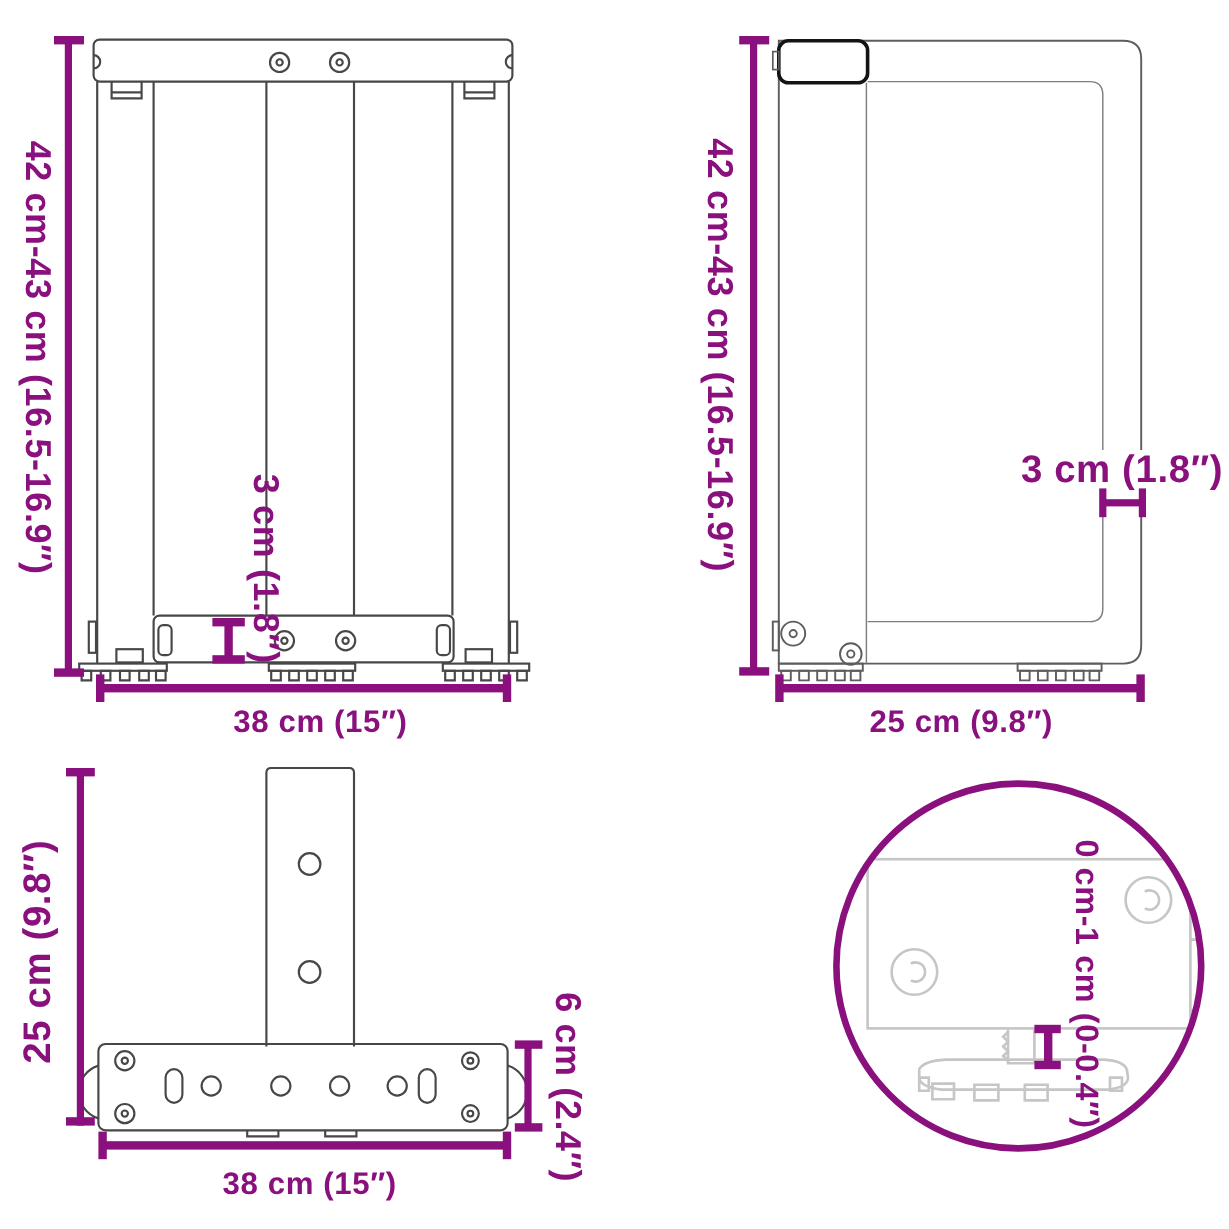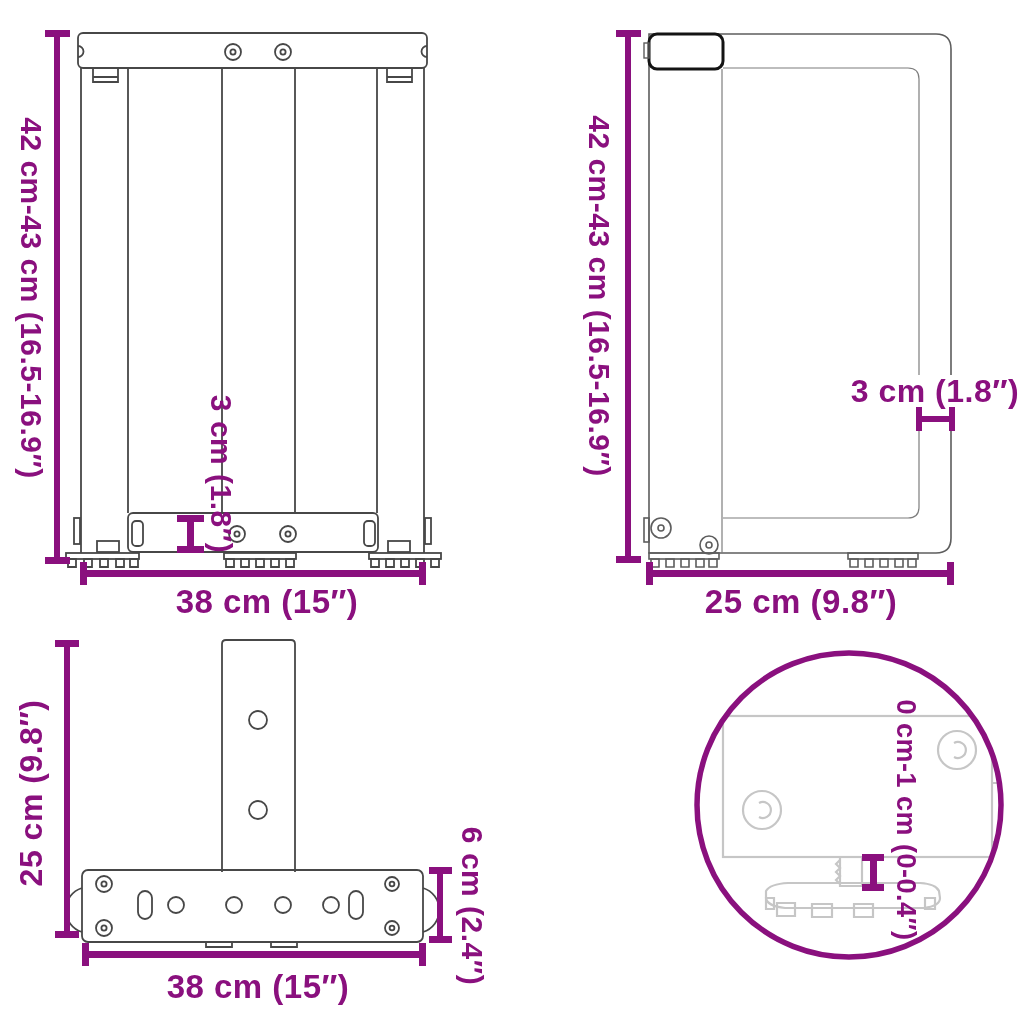--- a/index.html
+++ b/index.html
@@ -7,21 +7,21 @@
     position:relative;width:1024px;height:1024px;background:#ffffff;overflow:hidden;
     font-family:"Liberation Sans","DejaVu Sans",sans-serif;
   }
   #drawing{position:absolute;left:0;top:0;}
   .dim-label{
     position:absolute;color:#8A107E;font-weight:bold;white-space:nowrap;
     transform:translate(-50%,-50%);line-height:1;letter-spacing:.5px;
   }
   .rot90{transform:translate(-50%,-50%) rotate(90deg);}
   .rot270{transform:translate(-50%,-50%) rotate(-90deg);}
-  .fs35{font-size:33px;}
+  .fs35{font-size:26px;}
   .fs32{font-size:32px;}
   .fs30{font-size:30px;}
   .fs27{font-size:27px;}
   .whitebg{background:#ffffff;padding:0 3px;}
 </style>
 </head>
 <body>
 
 <div id="stage">
 

